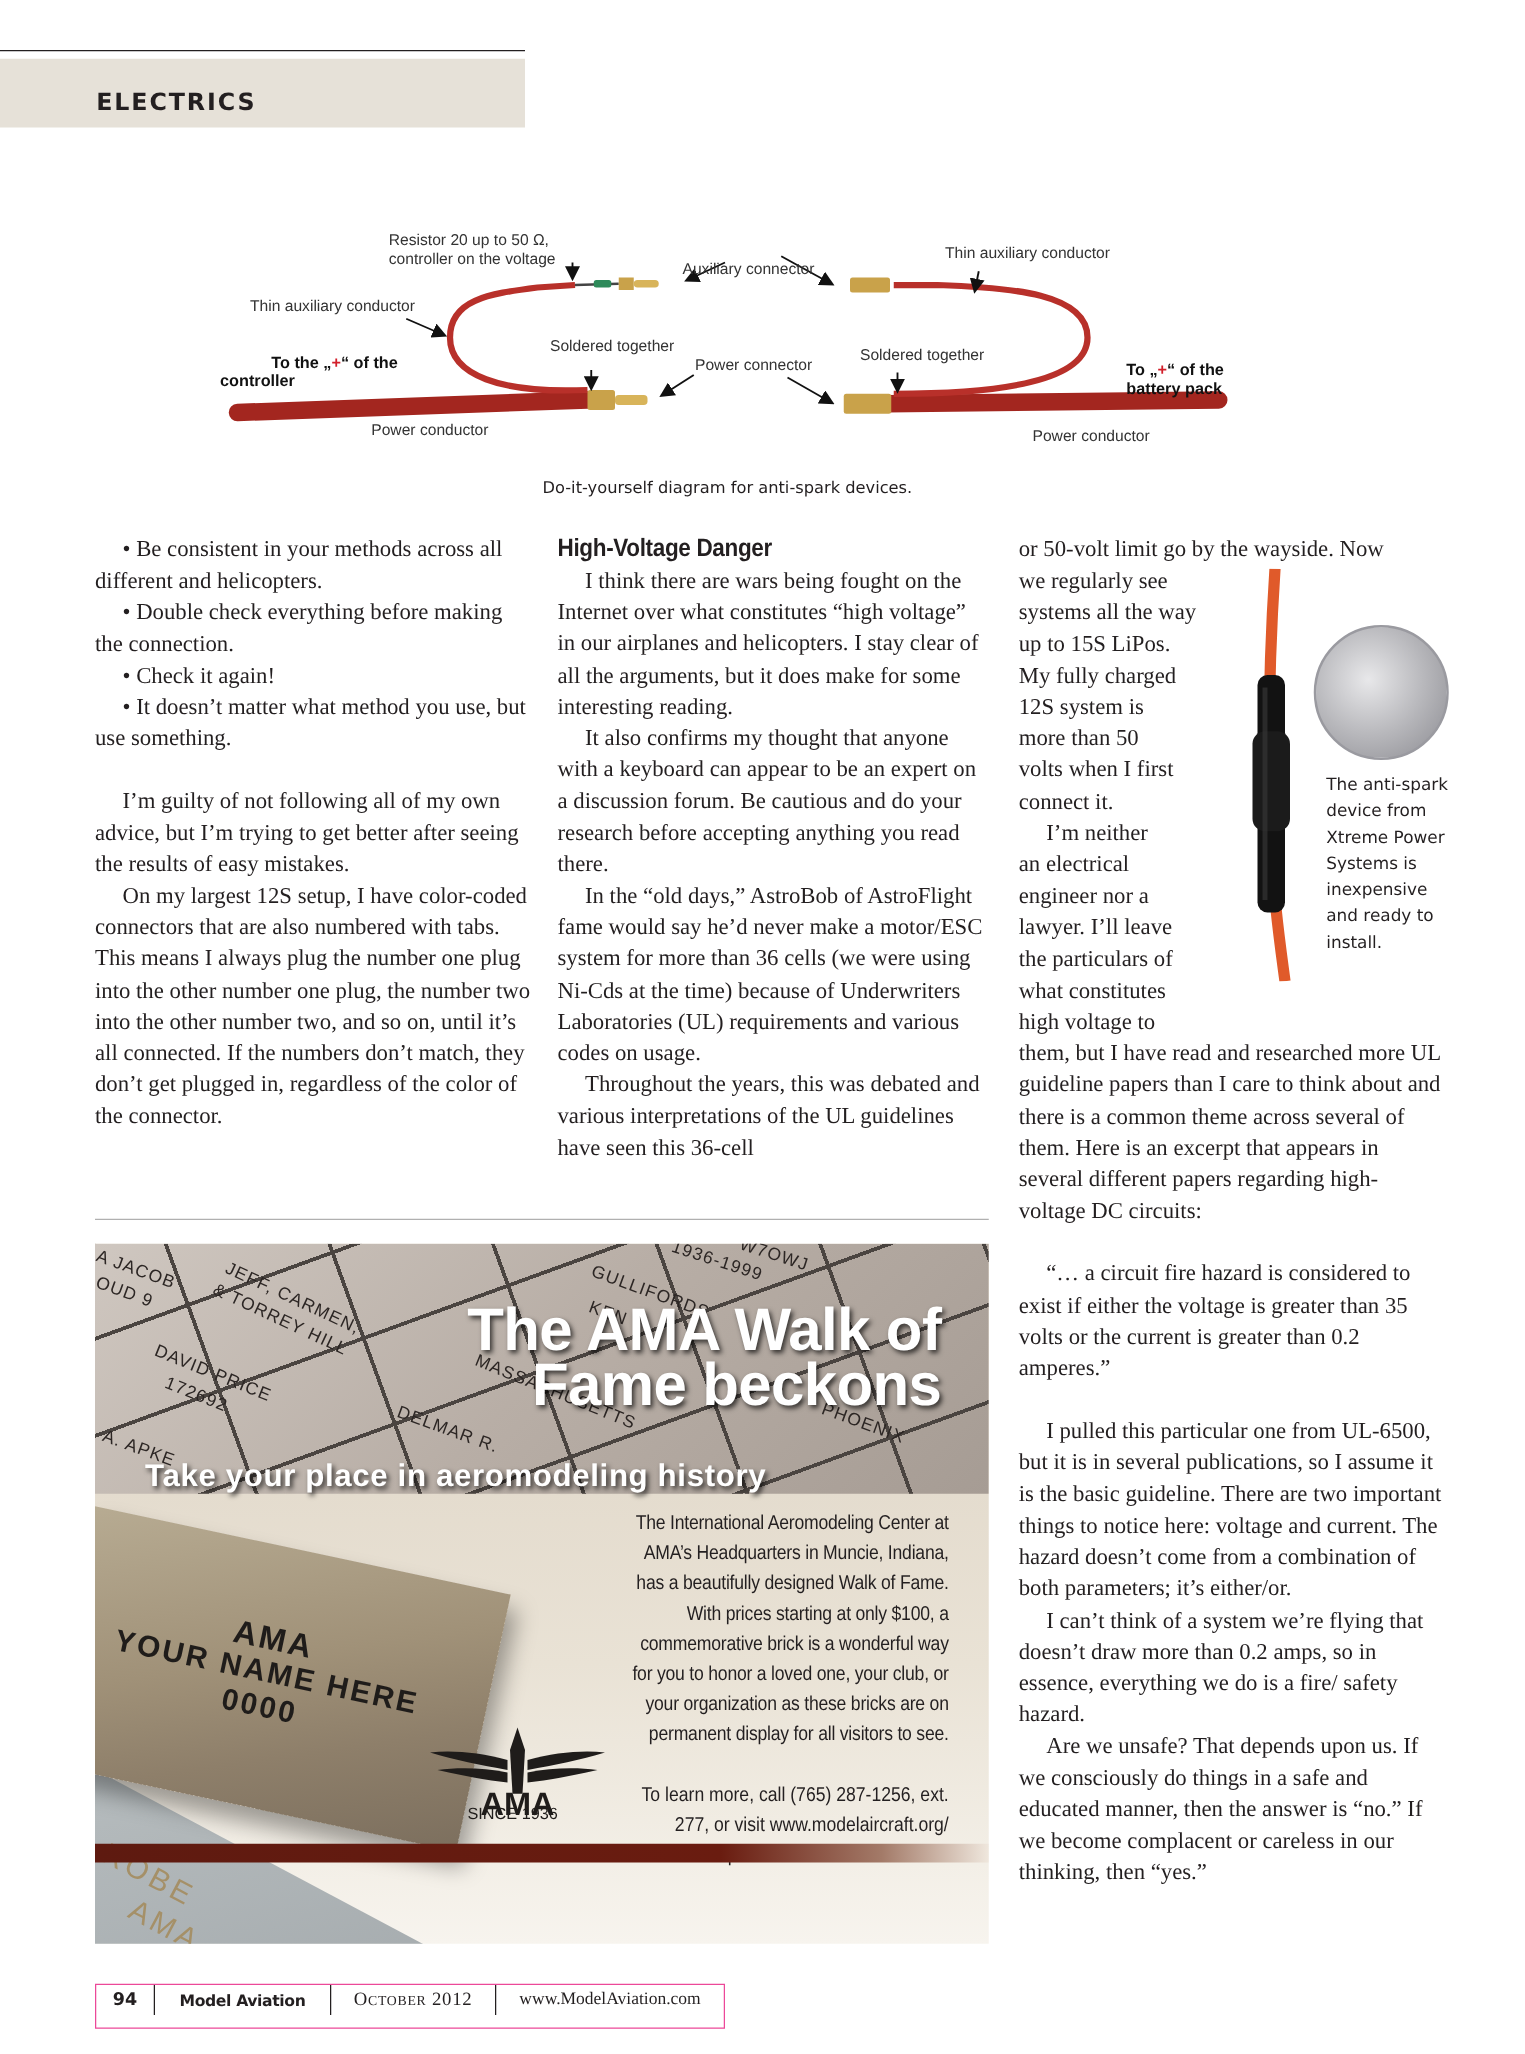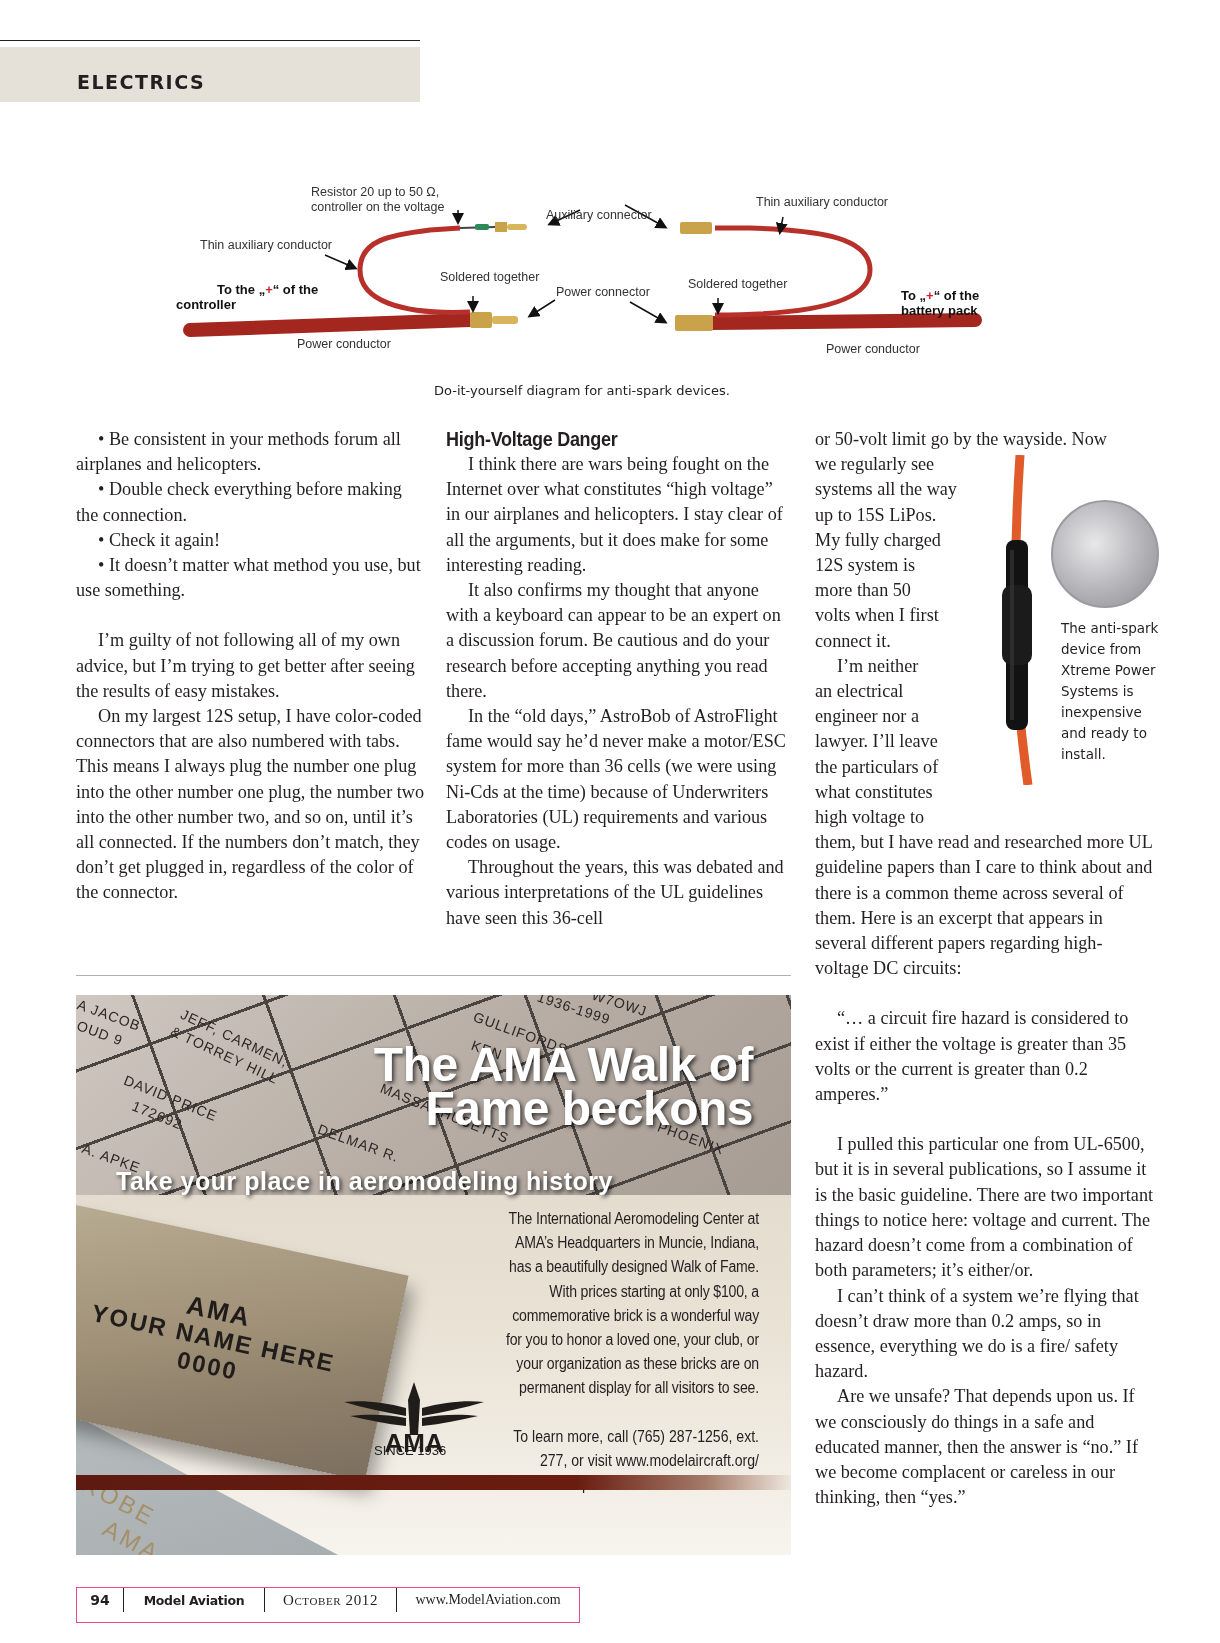--- a/index.html
+++ b/index.html
@@ -117,21 +117,21 @@
   <div class="dlabel" style="left:386px;top:105px;">Power connector</div>
   <div class="dlabel" style="left:518px;top:97px;">Soldered together</div>
   <div class="dlabel bold" style="left:731px;top:108px;"><span>To „</span><span class="plus">+</span><span>“ of the</span></div>
   <div class="dlabel bold" style="left:731px;top:123px;text-align:center;">battery pack</div>
   <div class="dlabel" style="left:127px;top:157px;">Power conductor</div>
   <div class="dlabel" style="left:656px;top:162px;">Power conductor</div>
 </div>
 <div class="fig-caption">Do-it-yourself diagram for anti-spark devices.</div>
 
 <div class="col col1">
-  <p class="ind">• Be consistent in your methods forum all airplanes and helicopters.</p>
+  <p class="ind">• Be consistent in your methods across all different and helicopters.</p>
   <p class="ind">• Double check everything before making the connection.</p>
   <p class="ind">• Check it again!</p>
   <p class="ind">• It doesn’t matter what method you use, but use something.</p>
   <div class="gap"></div>
   <p class="ind">I’m guilty of not following all of my own advice, but I’m trying to get better after seeing the results of easy mistakes.</p>
   <p class="ind">On my largest 12S setup, I have color-coded connectors that are also numbered with tabs. This means I always plug the number one plug into the other number one plug, the number two into the other number two, and so on, until it’s all connected. If the numbers don’t match, they don’t get plugged in, regardless of the color of the connector.</p>
 </div>
 
 <div class="col col2">
   <div class="subhead">High-Voltage Danger</div>

